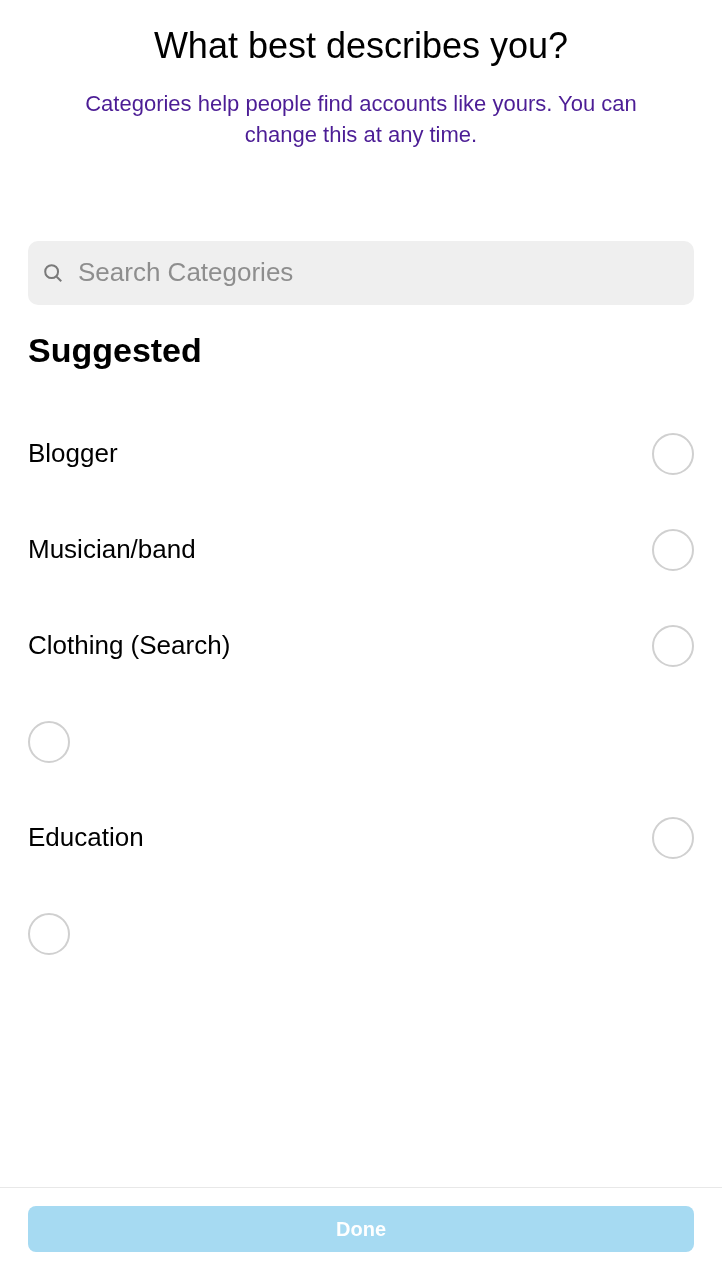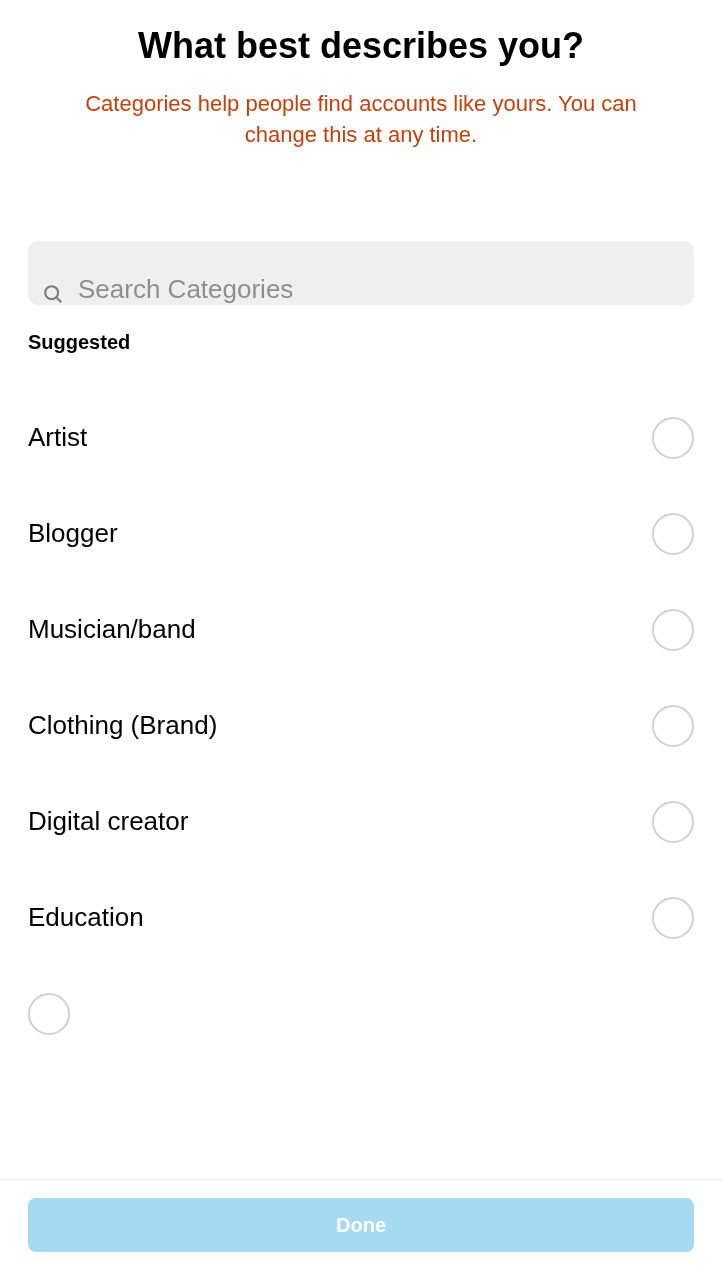--- a/index.html
+++ b/index.html
@@ -15,37 +15,37 @@
       display: flex;
       flex-direction: column;
       position: relative;
     }
     .header {
       padding: 24px 28px 0 28px;
       text-align: center;
     }
     .title {
       font-size: 36px;
-      font-weight: 700;
+      font-weight: 400;
       color: #000;
       line-height: 1.2;
     }
     .subtitle {
       margin-top: 22px;
       font-size: 22px;
-      color: #c2410c;
+      color: #4c1d95;
       line-height: 1.4;
       padding: 0 20px;
     }
     .search-wrapper {
       margin: 90px 28px 0 28px;
       background: #efefef;
       border-radius: 10px;
       display: flex;
-      align-items: flex-end;
+      align-items: center;
       height: 64px;
       padding: 0 14px;
     }
     .search-icon {
       flex-shrink: 0;
       width: 22px;
       height: 22px;
       color: #7a7a7a;
       margin-right: 14px;
     }
@@ -55,21 +55,21 @@
       font-size: 26px;
       color: #333;
       width: 100%;
       outline: none;
     }
     .search-input::placeholder {
       color: #8e8e8e;
     }
     .section-header {
       margin: 26px 28px 0 28px;
-      font-size: 20px;
+      font-size: 34px;
       font-weight: 700;
       color: #000;
     }
     .list {
       margin-top: 36px;
       flex: 1;
       overflow-y: auto;
     }
     .list-row {
       display: flex;
@@ -91,21 +91,21 @@
       background: #fff;
       flex-shrink: 0;
     }
     .footer {
       border-top: 1px solid #e8e8e8;
       padding: 18px 28px 28px 28px;
       background: #fff;
     }
     .done-btn {
       width: 100%;
-      height: 54px;
+      height: 46px;
       background: #a6daf2;
       border: none;
       border-radius: 8px;
       font-size: 20px;
       font-weight: 600;
       color: #ffffff;
       cursor: pointer;
     }
   </style>
 </head>
@@ -123,37 +123,32 @@
       <line x1="16" y1="16" x2="21" y2="21"></line>
     </svg>
   </span>
   <input type="text" class="search-input" placeholder="Search Categories" style="">
 </div>
 
 <div class="section-header">Suggested</div>
 
 <div class="list">
   <div class="list-row">
-    <span class="list-label">Artist</span>
-    <span class="radio"></span>
-  </div>
-  <div class="list-row">
     <span class="list-label">Blogger</span>
     <span class="radio"></span>
   </div>
   <div class="list-row">
     <span class="list-label">Musician/band</span>
     <span class="radio"></span>
   </div>
   <div class="list-row">
-    <span class="list-label">Clothing (Brand)</span>
+    <span class="list-label">Clothing (Search)</span>
     <span class="radio"></span>
   </div>
   <div class="list-row">
-    <span class="list-label">Digital creator</span>
     <span class="radio"></span>
   </div>
   <div class="list-row">
     <span class="list-label">Education</span>
     <span class="radio"></span>
   </div>
   <div class="list-row">
     <span class="radio"></span>
   </div>
 </div>

